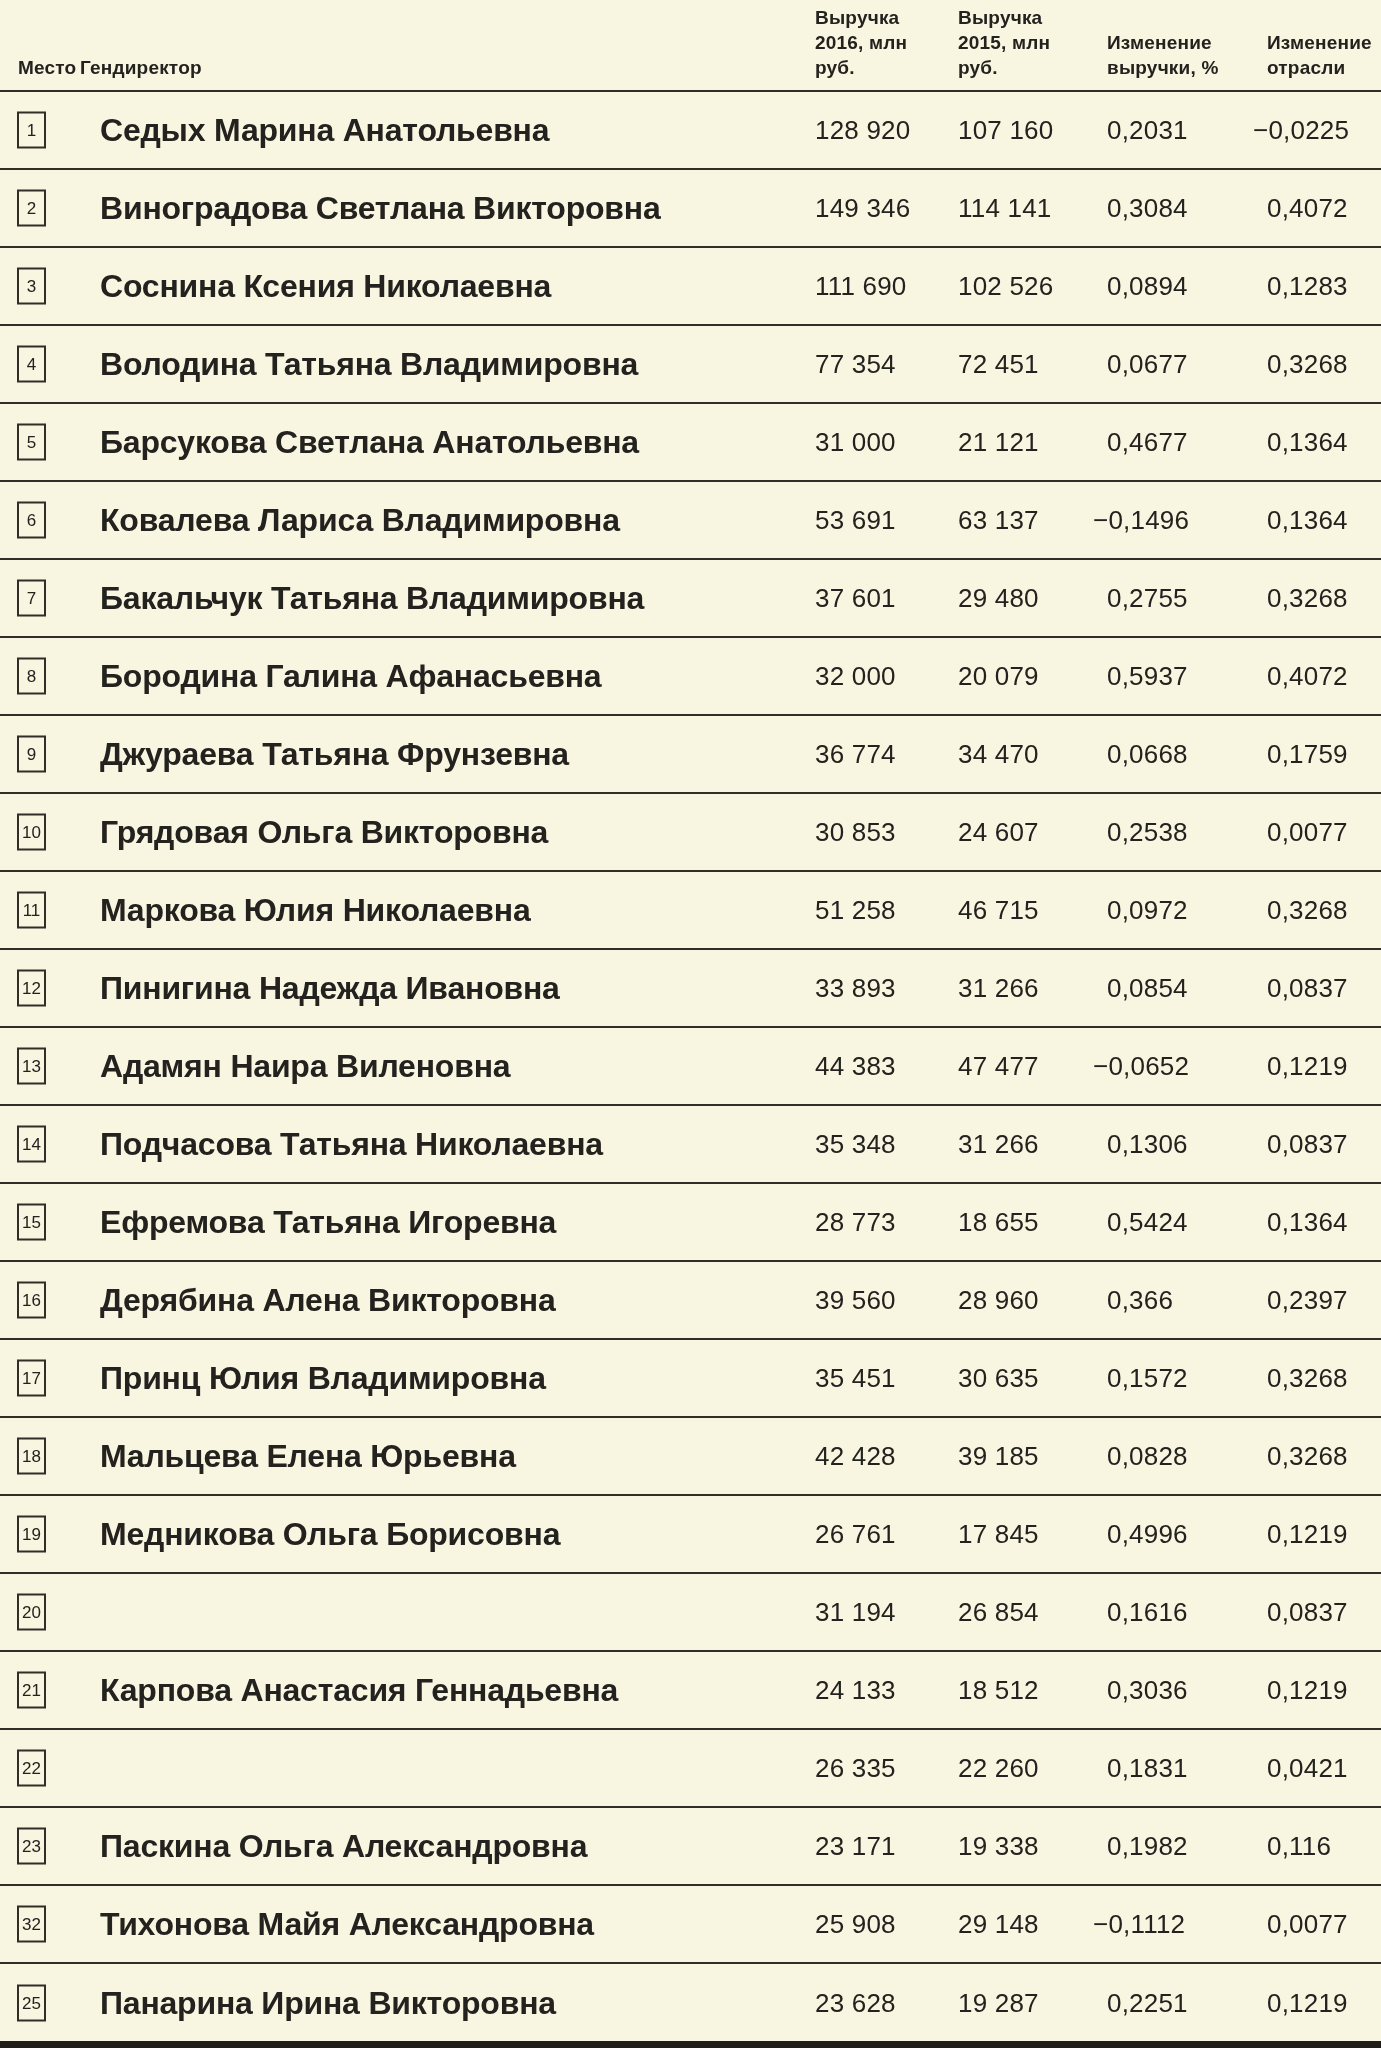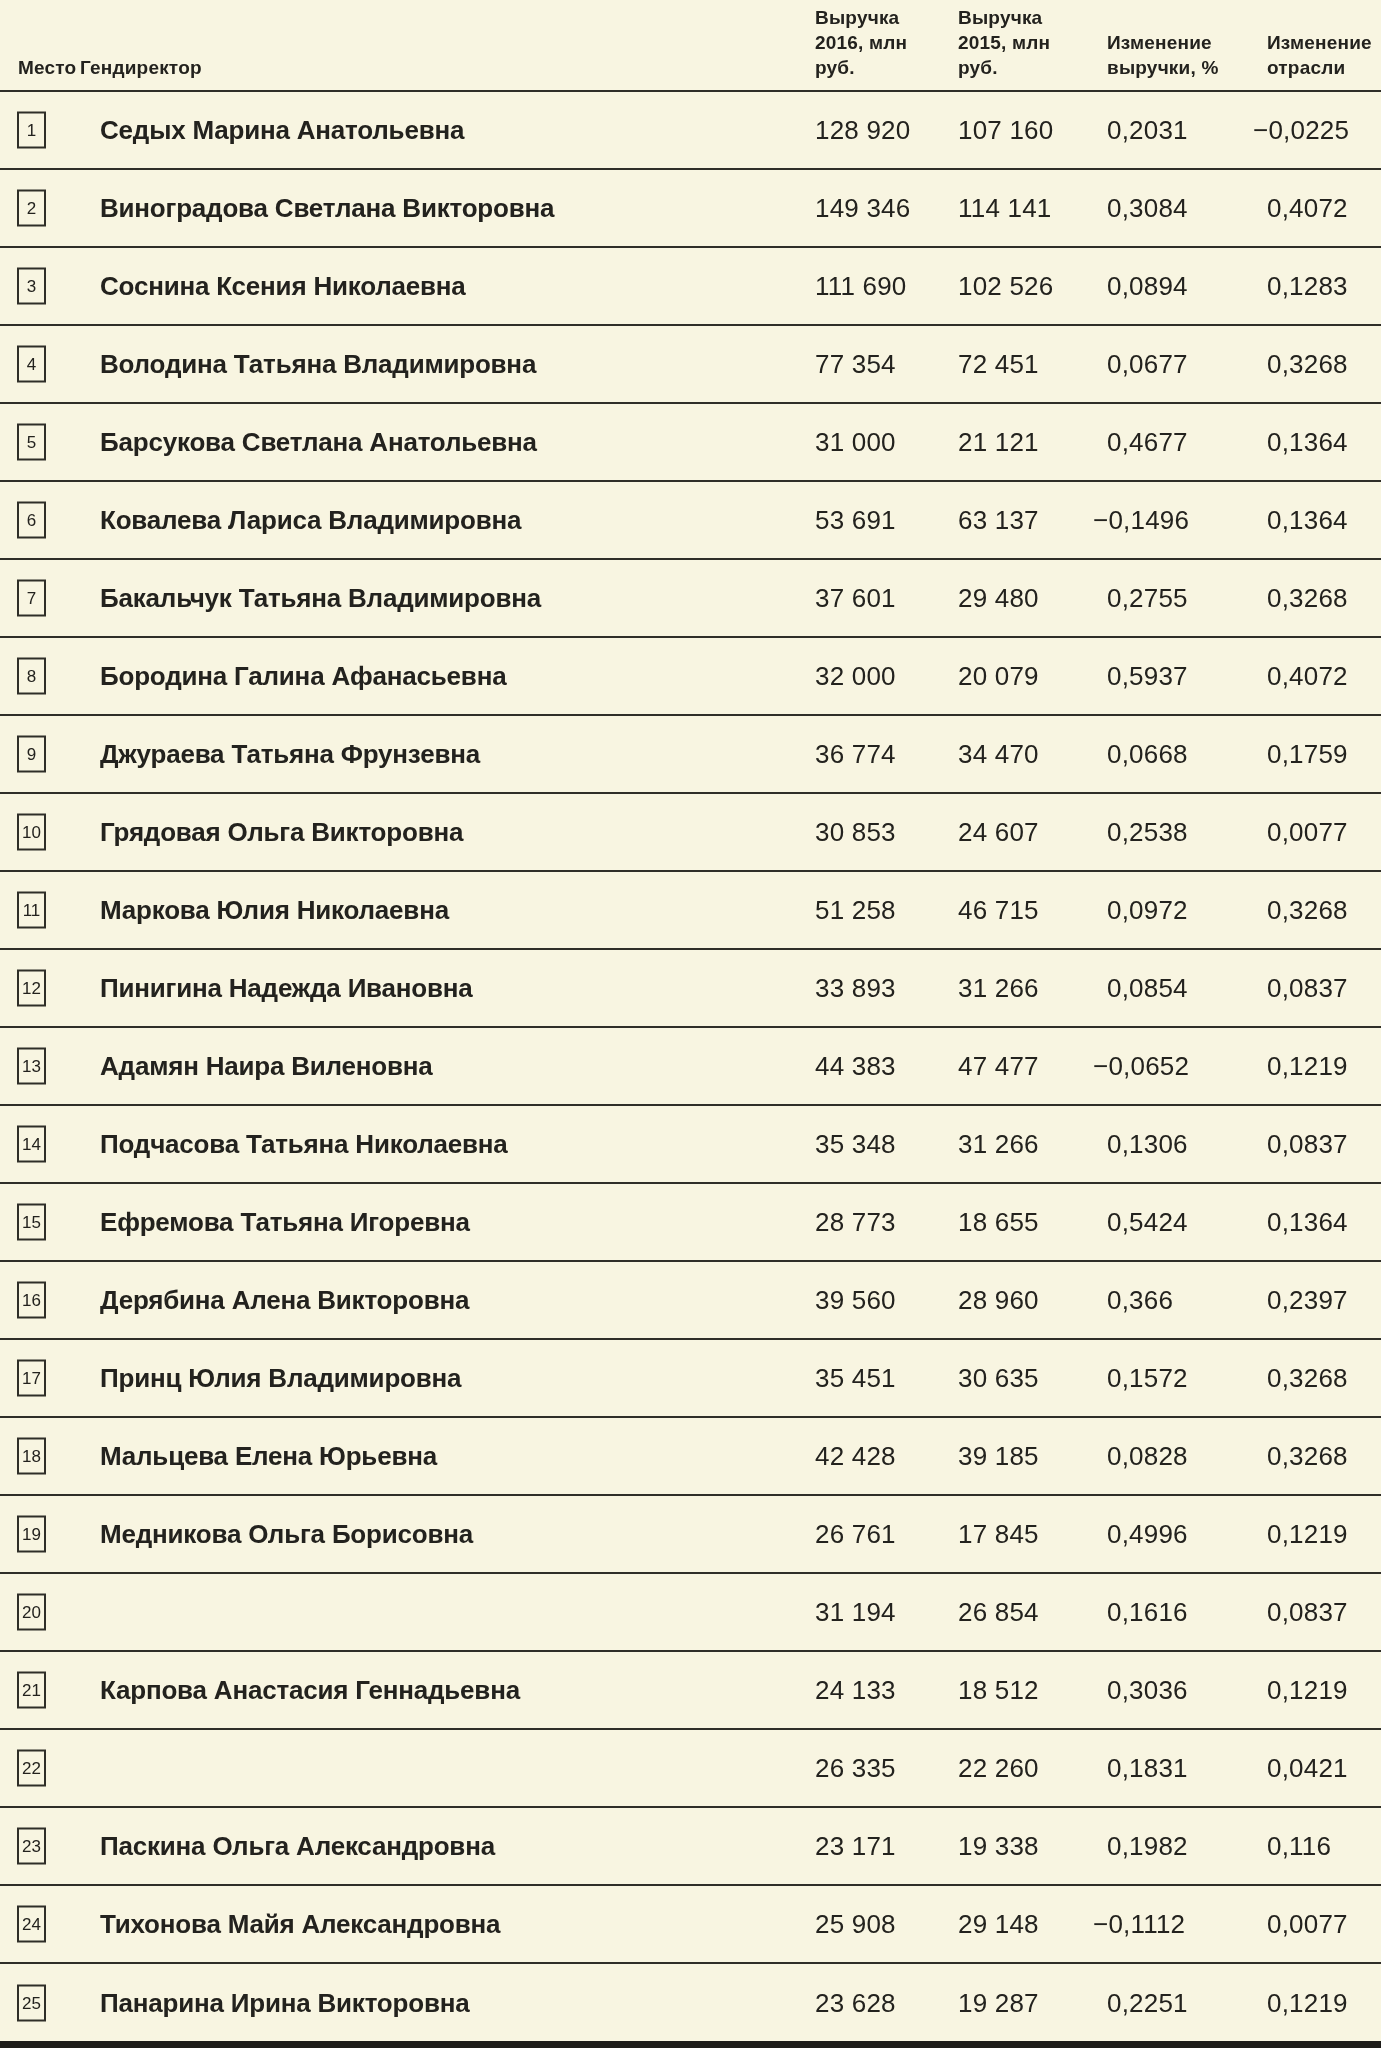--- a/index.html
+++ b/index.html
@@ -45,21 +45,21 @@
     position:absolute;left:17px;top:50%;transform:translateY(-50%);
     width:29px;height:37px;box-sizing:border-box;
     border:2px solid var(--line);
     display:flex;align-items:center;justify-content:center;
     font-size:17px;font-weight:400;
   }
   .cell{
     position:absolute;top:50%;transform:translateY(-50%);
     white-space:nowrap;
   }
-  .ceo{left:100px;font-size:26px;font-weight:700;letter-spacing:-0.2px;}
+  .ceo{left:100px;font-size:32px;font-weight:700;letter-spacing:-0.2px;}
   .num{font-size:26px;font-weight:400;letter-spacing:0.2px;}
   .c-r2016{left:815px;}
   .c-r2015{left:958px;}
   .c-chg{left:1107px;}
   .c-ind{left:1267px;}
   .num.neg{margin-left:-14px;}
 
   
   .bottom-bar{
     position:absolute;left:0;bottom:0;width:1381px;height:7px;
@@ -333,21 +333,21 @@
     </div>
     <div class="cell ceo">Паскина Ольга Александровна</div>
     <div class="cell num c-r2016">23 171</div>
     <div class="cell num c-r2015">19 338</div>
     <div class="cell num c-chg">0,1982</div>
     <div class="cell num c-ind">0,116</div>
   </div>
 
   <div class="row">
     <div class="rank-box">
-      <span>24</span>
+      <span>32</span>
     </div>
     <div class="cell ceo">Тихонова Майя Александровна</div>
     <div class="cell num c-r2016">25 908</div>
     <div class="cell num c-r2015">29 148</div>
     <div class="cell num c-chg neg">−0,1112</div>
     <div class="cell num c-ind">0,0077</div>
   </div>
 
   <div class="row">
     <div class="rank-box">

